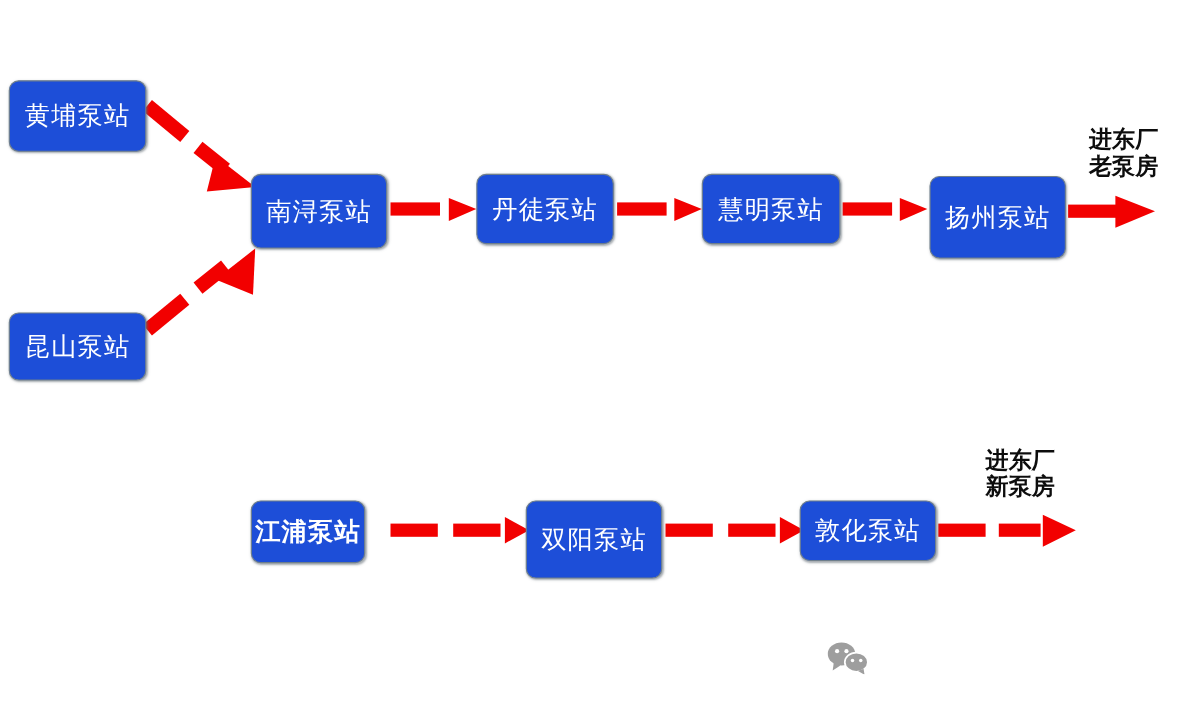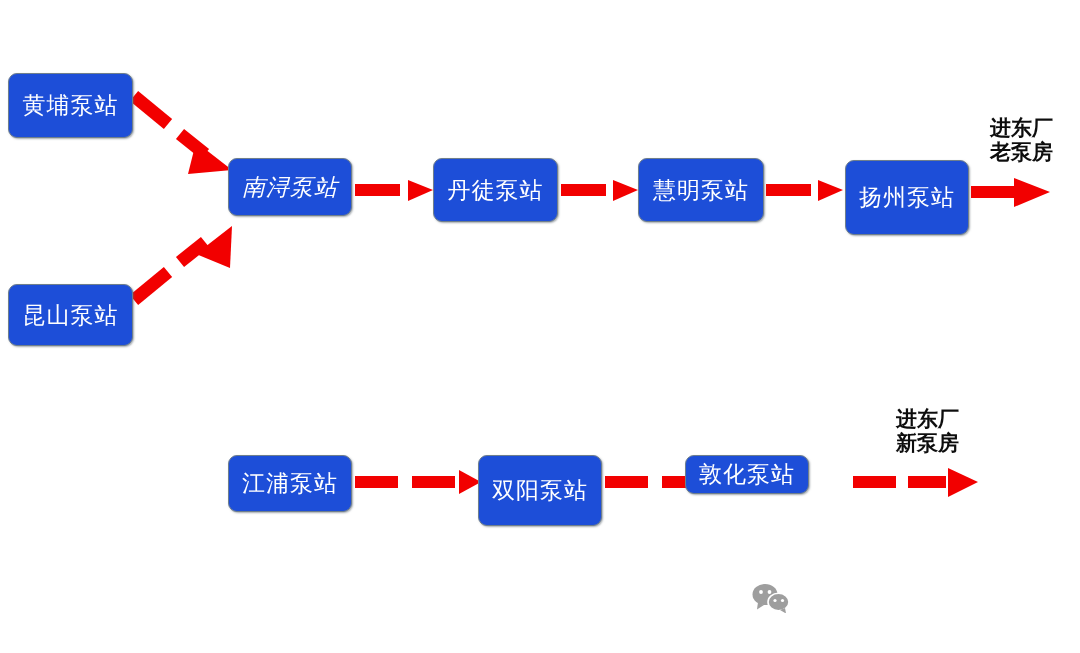--- a/index.html
+++ b/index.html
@@ -135,50 +135,50 @@
   </svg>
 
   <div class="node" style="left:8px; top:73px; width:125px; height:65px;">
     <span class="node-label">黄埔泵站</span>
   </div>
 
   <div class="node" style="left:8px; top:284px; width:125px; height:62px;">
     <span class="node-label">昆山泵站</span>
   </div>
 
-  <div class="node" style="left:228px; top:158px; width:124px; height:58px;font-style:italic;">
+  <div class="node" style="left:228px; top:158px; width:124px; height:68px;">
     <span class="node-label">南浔泵站</span>
   </div>
 
   <div class="node" style="left:433px; top:158px; width:125px; height:64px;">
     <span class="node-label">丹徒泵站</span>
   </div>
 
   <div class="node" style="left:638px; top:158px; width:126px; height:64px;">
     <span class="node-label">慧明泵站</span>
   </div>
 
   <div class="node" style="left:845px; top:160px; width:124px; height:75px;">
     <span class="node-label">扬州泵站</span>
   </div>
 
   <div class="end-label" style="left:990px; top:118px;">
     <div>进东厂</div>
     <div>老泵房</div>
   </div>
 
-  <div class="node" style="left:228px; top:455px; width:124px; height:57px;">
+  <div class="node" style="left:228px; top:455px; width:104px; height:57px;font-weight:bold;">
     <span class="node-label">江浦泵站</span>
   </div>
 
   <div class="node" style="left:478px; top:455px; width:124px; height:71px;">
     <span class="node-label">双阳泵站</span>
   </div>
 
-  <div class="node" style="left:685px; top:455px; width:124px; height:39px;">
+  <div class="node" style="left:727px; top:455px; width:124px; height:55px;">
     <span class="node-label">敦化泵站</span>
   </div>
 
   <div class="end-label" style="left:896px; top:409px;">
     <div>进东厂</div>
     <div>新泵房</div>
   </div>
 
   <div id="watermark">
     <span class="wm-icon">

